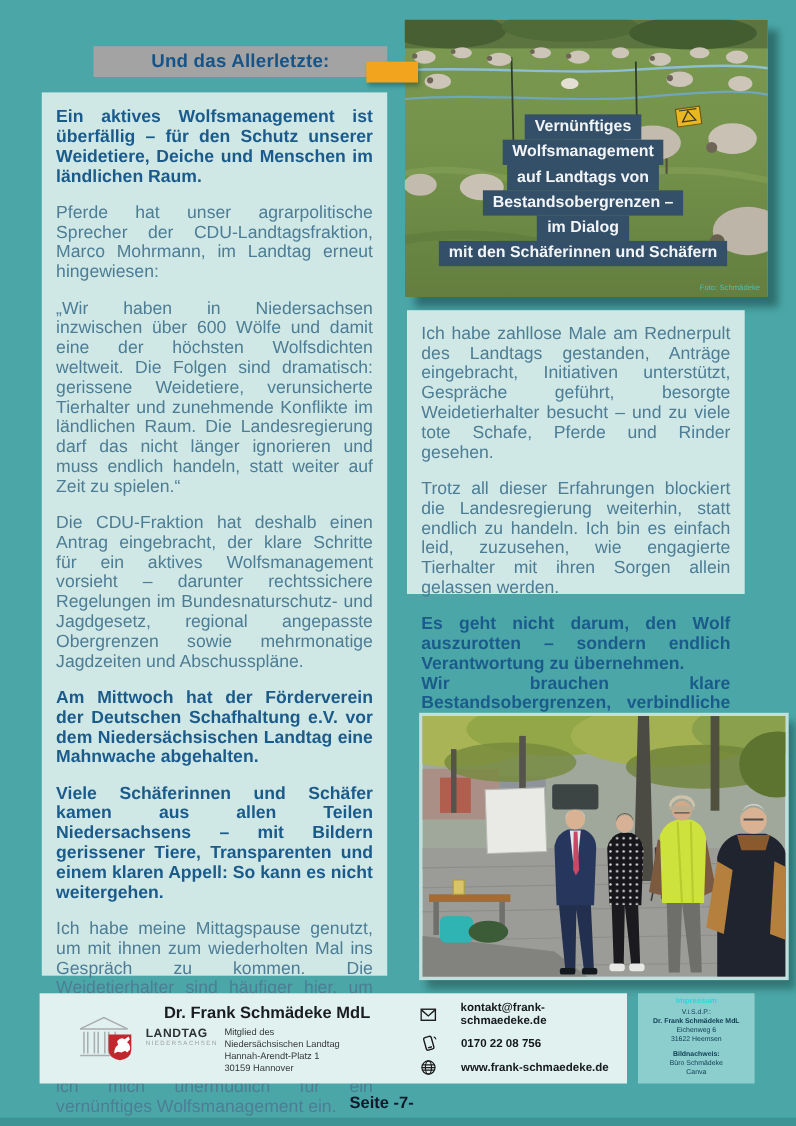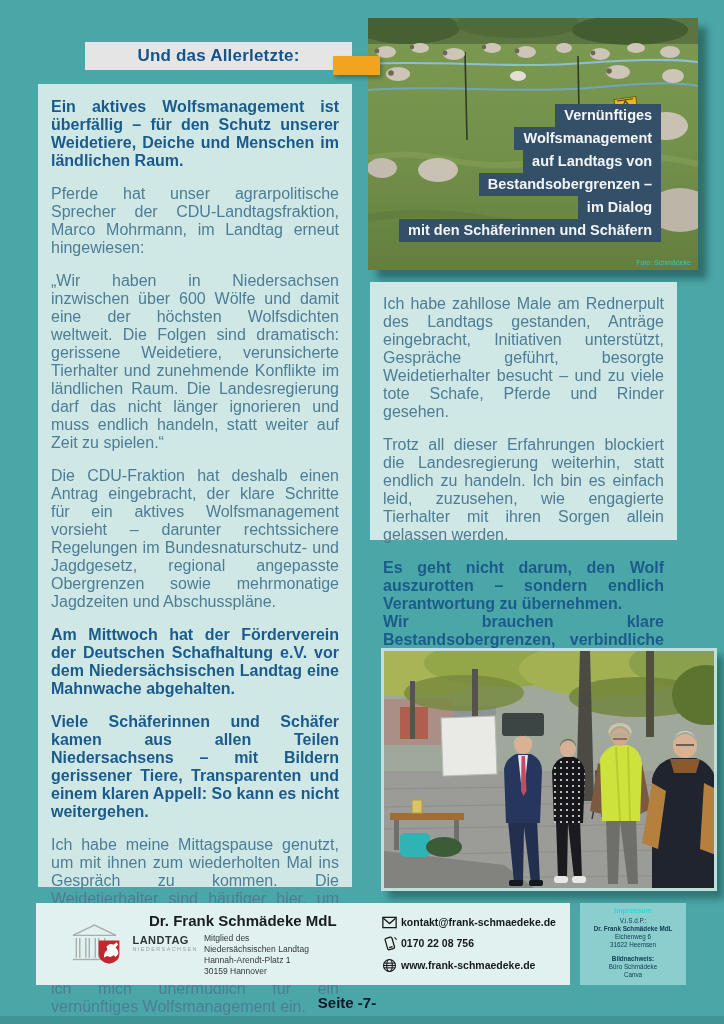--- a/index.html
+++ b/index.html
@@ -1,46 +1,46 @@
 <!DOCTYPE html>
 <html lang="de"><head>
 <meta charset="utf-8">
 <style>
   html,body{margin:0;padding:0;}
   body{width:724px;height:1024px;background:#4ba7a7;font-family:"Liberation Sans",sans-serif;position:relative;overflow:hidden;}
   #page{position:absolute;inset:0;}
   .panel{position:absolute;background:#cfe7e5;box-sizing:border-box;}
   
-  .header-bar{left:85px;top:42px;width:267px;height:28px;background:#e5e5e5;display:flex;align-items:center;justify-content:center;}
+  .header-bar{left:85px;top:42px;width:267px;height:28px;background:#a3a3a3;display:flex;align-items:center;justify-content:center;}
   .header-bar .t{color:#155489;font-weight:bold;font-size:17px;letter-spacing:.2px;}
   .accent{position:absolute;left:333px;top:56px;width:47px;height:19px;background:#f2a41e;box-shadow:2px 3px 4px rgba(0,40,40,.35);z-index:5;}
   
   .left-panel{left:38px;top:84px;width:314px;height:803px;padding:14px 13px;}
   .right-panel{left:370px;top:282px;width:307px;height:258px;padding:13px 13px;}
   .para{color:#4d7d95;font-size:16px;line-height:18px;text-align:justify;margin:0 0 15px 0;white-space:pre-line;}
   .para.b{color:#1b5b8c;font-weight:bold;}
   .para:last-child{margin-bottom:0;}
   
   .photo1{position:absolute;left:368px;top:18px;width:330px;height:252px;box-shadow:9px 9px 7px rgba(10,45,45,.45);}
   .photo1 svg,.photo2 svg{display:block;width:100%;height:100%;}
-  .overlay{position:absolute;left:14px;top:86px;display:flex;flex-direction:column;align-items:flex-end;padding-left:17px;}
+  .overlay{position:absolute;left:14px;top:86px;display:flex;flex-direction:column;align-items:center;padding-left:17px;}
   .overlay .ol{background:#344f68;color:#f2f5f8;font-weight:bold;font-size:14.5px;line-height:16px;padding:3px 9px 4px 9px;white-space:nowrap;}
   .credit{position:absolute;right:7px;bottom:4px;color:#43c2bc;font-size:7px;}
   .photo2{position:absolute;left:381px;top:648px;width:336px;height:243px;background:#bfe0dd;padding:3px;box-sizing:border-box;box-shadow:7px 8px 7px rgba(10,45,45,.4);}
   
   .footer-box{left:36px;top:903px;width:534px;height:82px;background:#e1f1ef;display:flex;align-items:center;}
   .fo-logo{width:168px;display:flex;align-items:center;justify-content:flex-end;gap:4px;padding-right:6px;box-sizing:border-box;}
   .lg-words{display:flex;flex-direction:column;line-height:1;}
   .lg-1{font-weight:bold;font-size:11px;color:#2e3337;letter-spacing:.5px;}
   .lg-2{font-size:5.5px;color:#9aa0a0;letter-spacing:1.4px;margin-top:1px;}
   .fo-mid{width:150px;}
   .fo-name{font-weight:bold;font-size:15px;color:#191c20;margin:0 0 4px -55px;white-space:nowrap;}
   .addr{font-size:8.5px;color:#34383c;line-height:11px;}
   .fo-contacts{flex:1;display:flex;flex-direction:column;gap:7px;padding-left:28px;}
-  .c-row{display:flex;align-items:center;gap:4px;}
+  .c-row{display:flex;align-items:center;gap:22px;}
   .c-row .txt{font-weight:bold;font-size:10.5px;color:#15181c;}
   .impressum{left:580px;top:903px;width:106px;height:82px;background:#8bcecd;text-align:center;padding-top:4px;}
   .imp-title{font-size:7px;font-weight:bold;color:#2bd7dc;margin-bottom:3px;}
   .imp-line{font-size:6.3px;color:#0f3а52;color:#0f3a52;line-height:8px;}
   .imp-line.b{font-weight:bold;}
   .imp-gap{height:6px;}
   .page-num{position:absolute;left:0;top:994px;width:694px;text-align:center;color:#0f172a;font-weight:bold;font-size:15px;}
   .bottom-shade{position:absolute;left:0;bottom:0;width:100%;height:8px;background:rgba(0,50,50,.16);}
 </style>
 </head>

